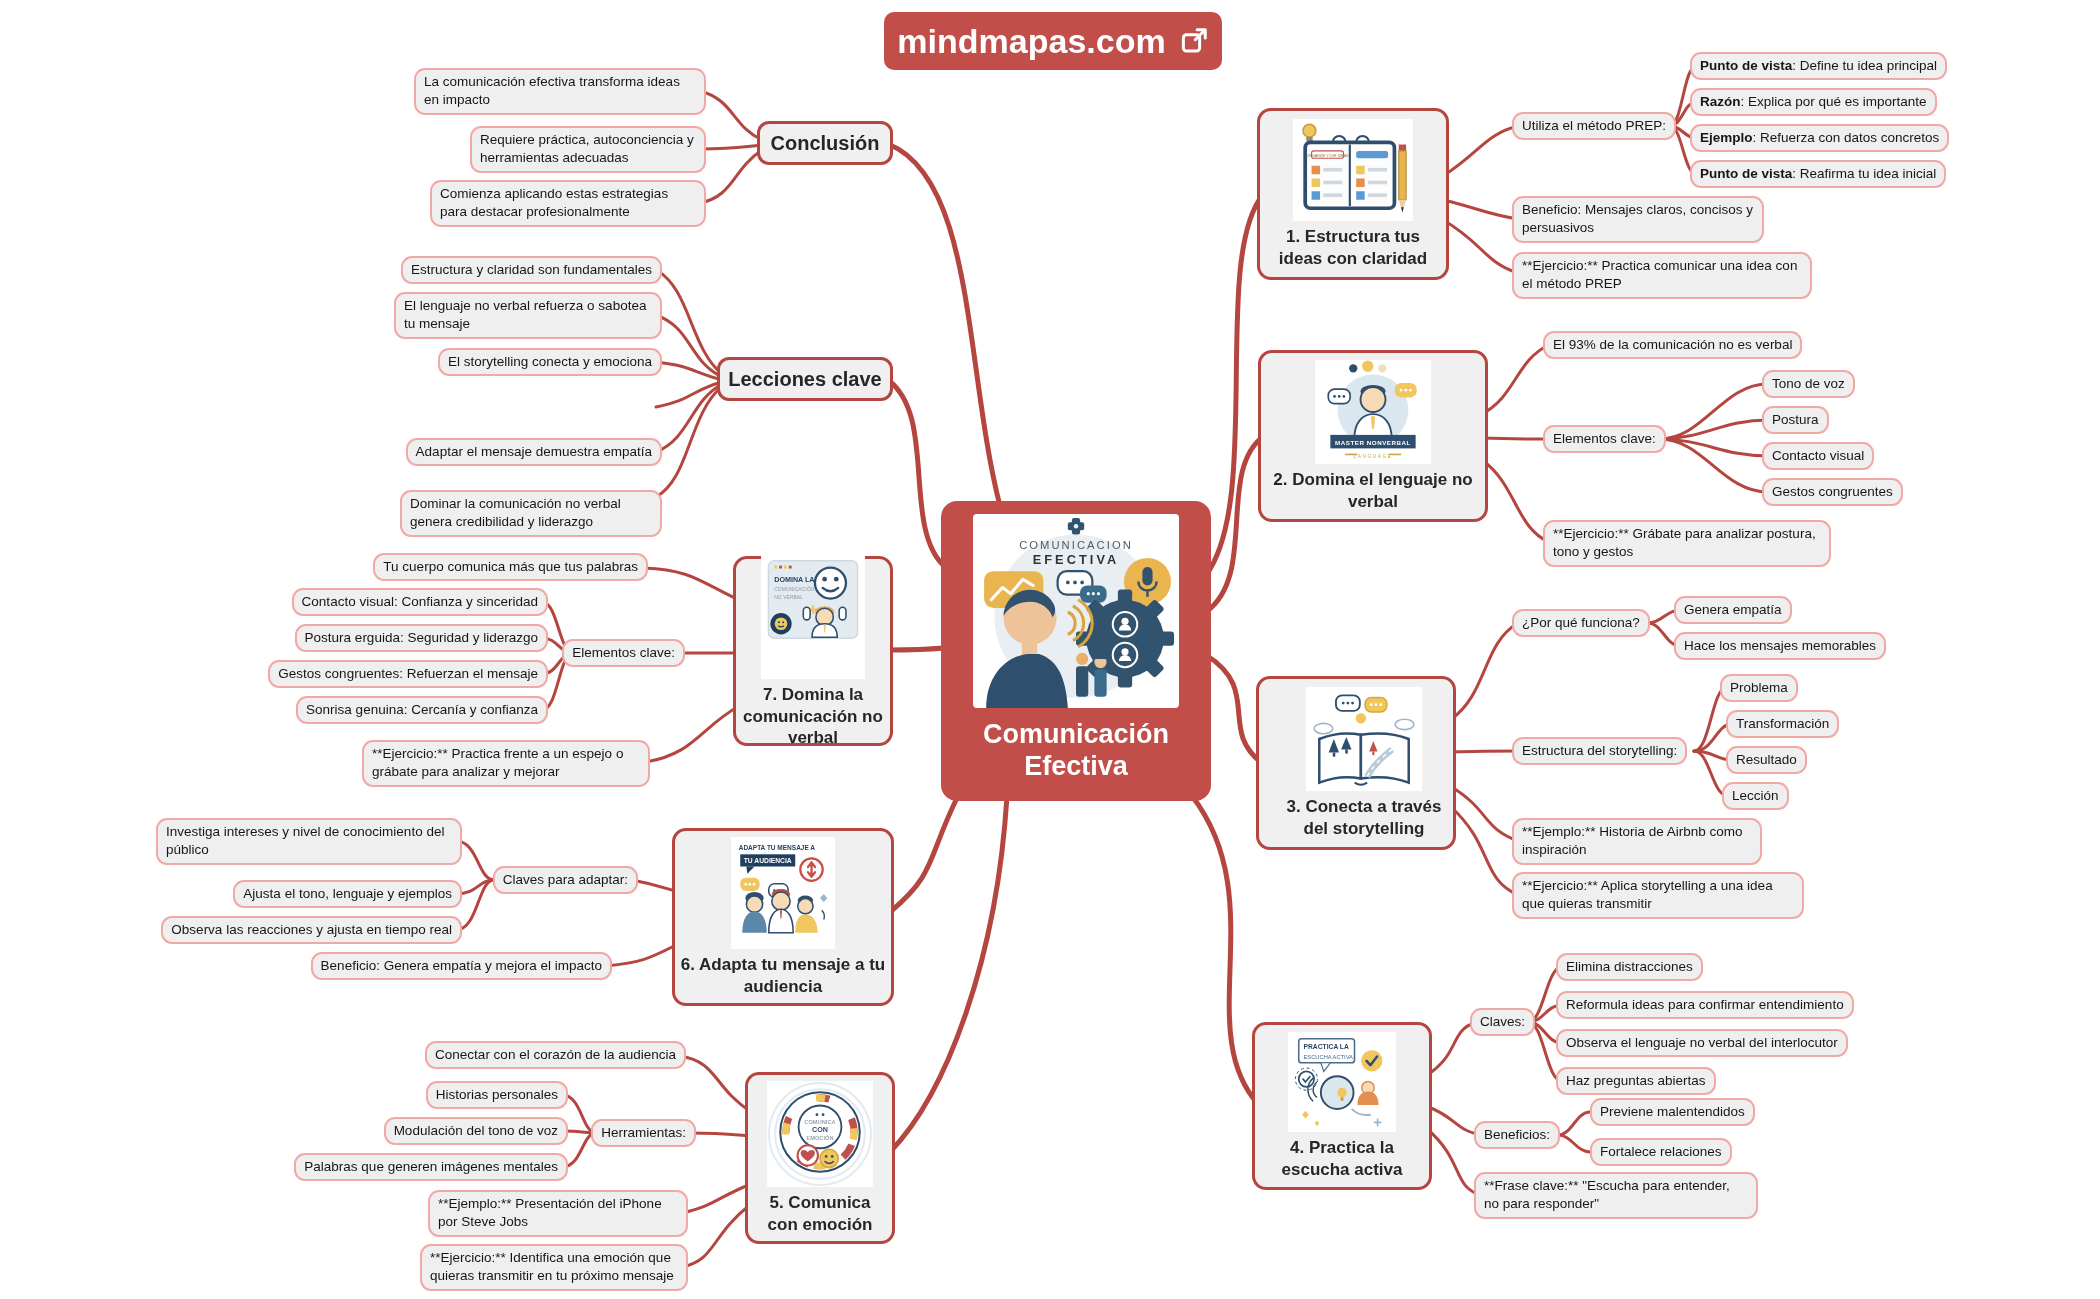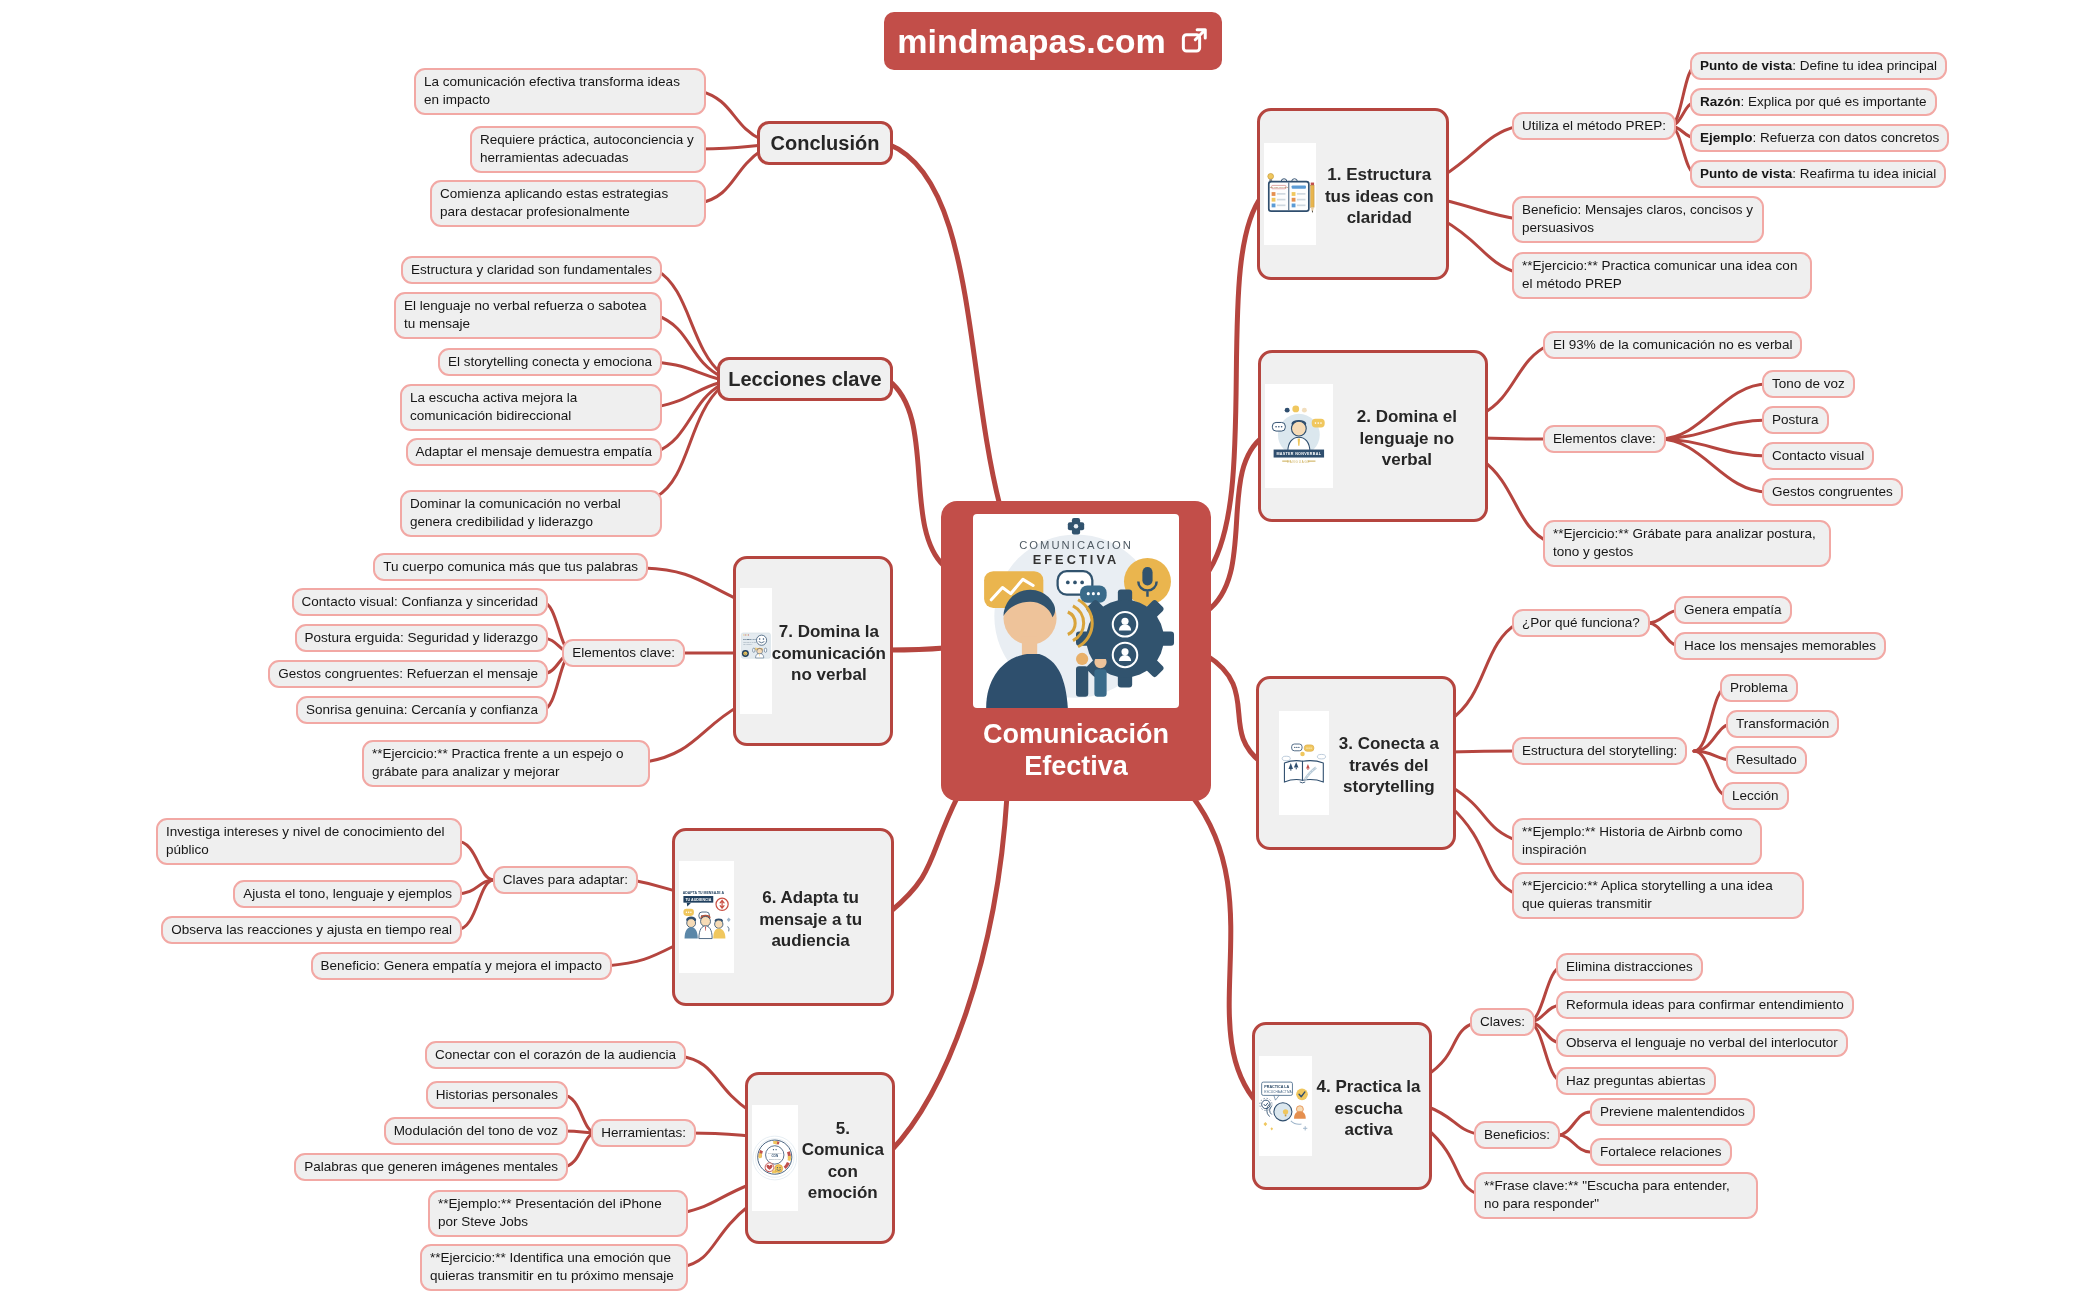--- a/index.html
+++ b/index.html
@@ -5,21 +5,21 @@
   body{margin:0;background:#fff;font-family:"Liberation Sans",sans-serif;}
   #canvas{position:relative;width:2100px;height:1299px;overflow:hidden;background:#fff;}
   .connectors{position:absolute;left:0;top:0;z-index:1;}
   path.m{stroke:#b5453f;stroke-width:5;fill:none;stroke-linecap:round;}
   path.s{stroke:#b5453f;stroke-width:3;fill:none;stroke-linecap:round;}
   .pill{position:absolute;z-index:2;box-sizing:border-box;background:#efefef;border:2px solid #f2a8a4;
         border-radius:11px;padding:3px 8px;font-size:13.5px;line-height:1.36;color:#161616;
         display:flex;align-items:center;}
   .nw{white-space:nowrap;}
   .main-node{position:absolute;z-index:2;box-sizing:border-box;background:#f0f0f0;border:3px solid #b5453f;
-        border-radius:14px;display:flex;flex-direction:row;align-items:center;justify-content:center;padding:4px;}
+        border-radius:14px;display:flex;flex-direction:column;align-items:center;justify-content:center;padding:4px;}
   .main-node .ttl{font-weight:bold;font-size:17px;line-height:1.26;text-align:center;color:#262626;margin-top:5px;}
   .icon-wrap{background:#fff;display:flex;align-items:center;justify-content:center;}
   .icon-wrap svg{display:block;width:100%;height:100%;}
   .label-node{position:absolute;z-index:2;box-sizing:border-box;background:#f0f0f0;border:3px solid #b5453f;
         border-radius:12px;display:flex;align-items:center;justify-content:center;font-weight:bold;font-size:20px;color:#262626;}
   #center-node{position:absolute;left:941px;top:501px;width:270px;height:300px;z-index:3;box-sizing:border-box;
         background:#c24e49;border-radius:16px;display:flex;flex-direction:column;align-items:center;padding:13px 10px;}
   #center-node .ttl{color:#fff;font-weight:bold;font-size:27px;line-height:1.18;text-align:center;margin-top:11px;}
   #site-badge{position:absolute;left:884px;top:12px;width:338px;height:58px;z-index:3;background:#c24e49;
         border-radius:10px;display:flex;align-items:center;justify-content:center;gap:13px;color:#fff;
@@ -536,23 +536,20 @@
 
   <div class="pill nw" style="right:1438px;top:256px;">
       <span>Estructura y claridad son fundamentales</span>
     </div>
   <div class="pill" style="right:1438px;top:292px;width:268px;">
       <span>El lenguaje no verbal refuerza o sabotea tu mensaje</span>
     </div>
   <div class="pill nw" style="right:1438px;top:348px;">
       <span>El storytelling conecta y emociona</span>
     </div>
-  <div class="pill" style="right:1438px;top:384px;width:262px;">
-      <span>La escucha activa mejora la comunicación bidireccional</span>
-    </div>
   <div class="pill nw" style="right:1438px;top:438px;">
       <span>Adaptar el mensaje demuestra empatía</span>
     </div>
   <div class="pill" style="right:1438px;top:490px;width:262px;">
       <span>Dominar la comunicación no verbal genera credibilidad y liderazgo</span>
     </div>
 
   <div class="pill nw" style="right:1452px;top:553px;">
       <span>Tu cuerpo comunica más que tus palabras</span>
     </div>

